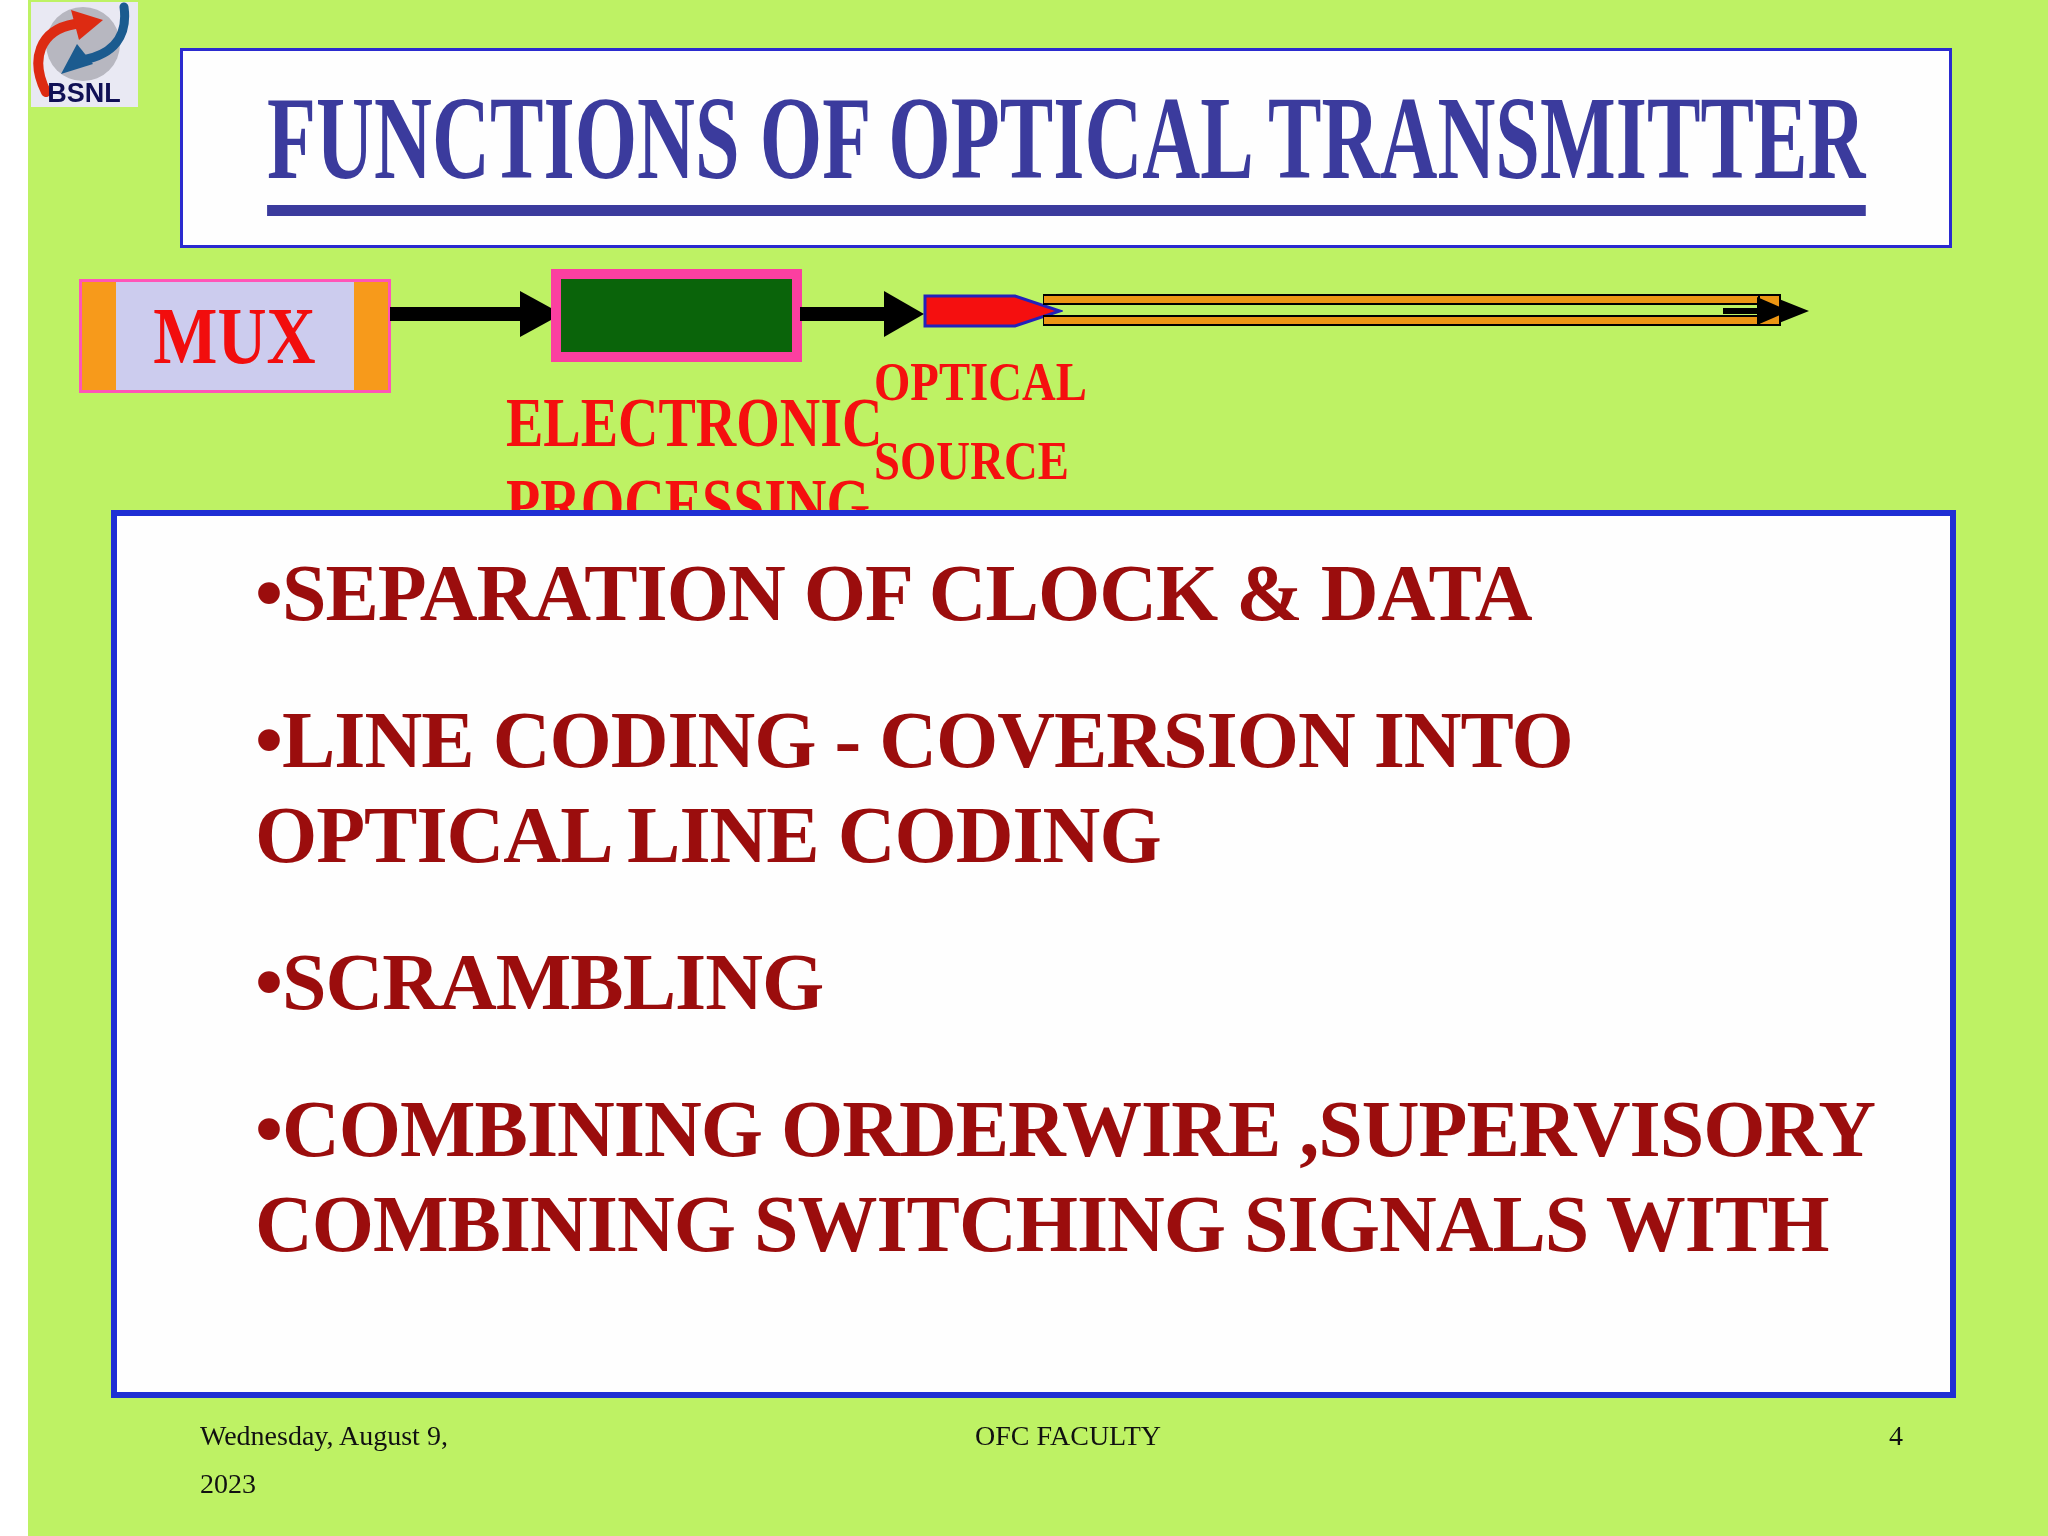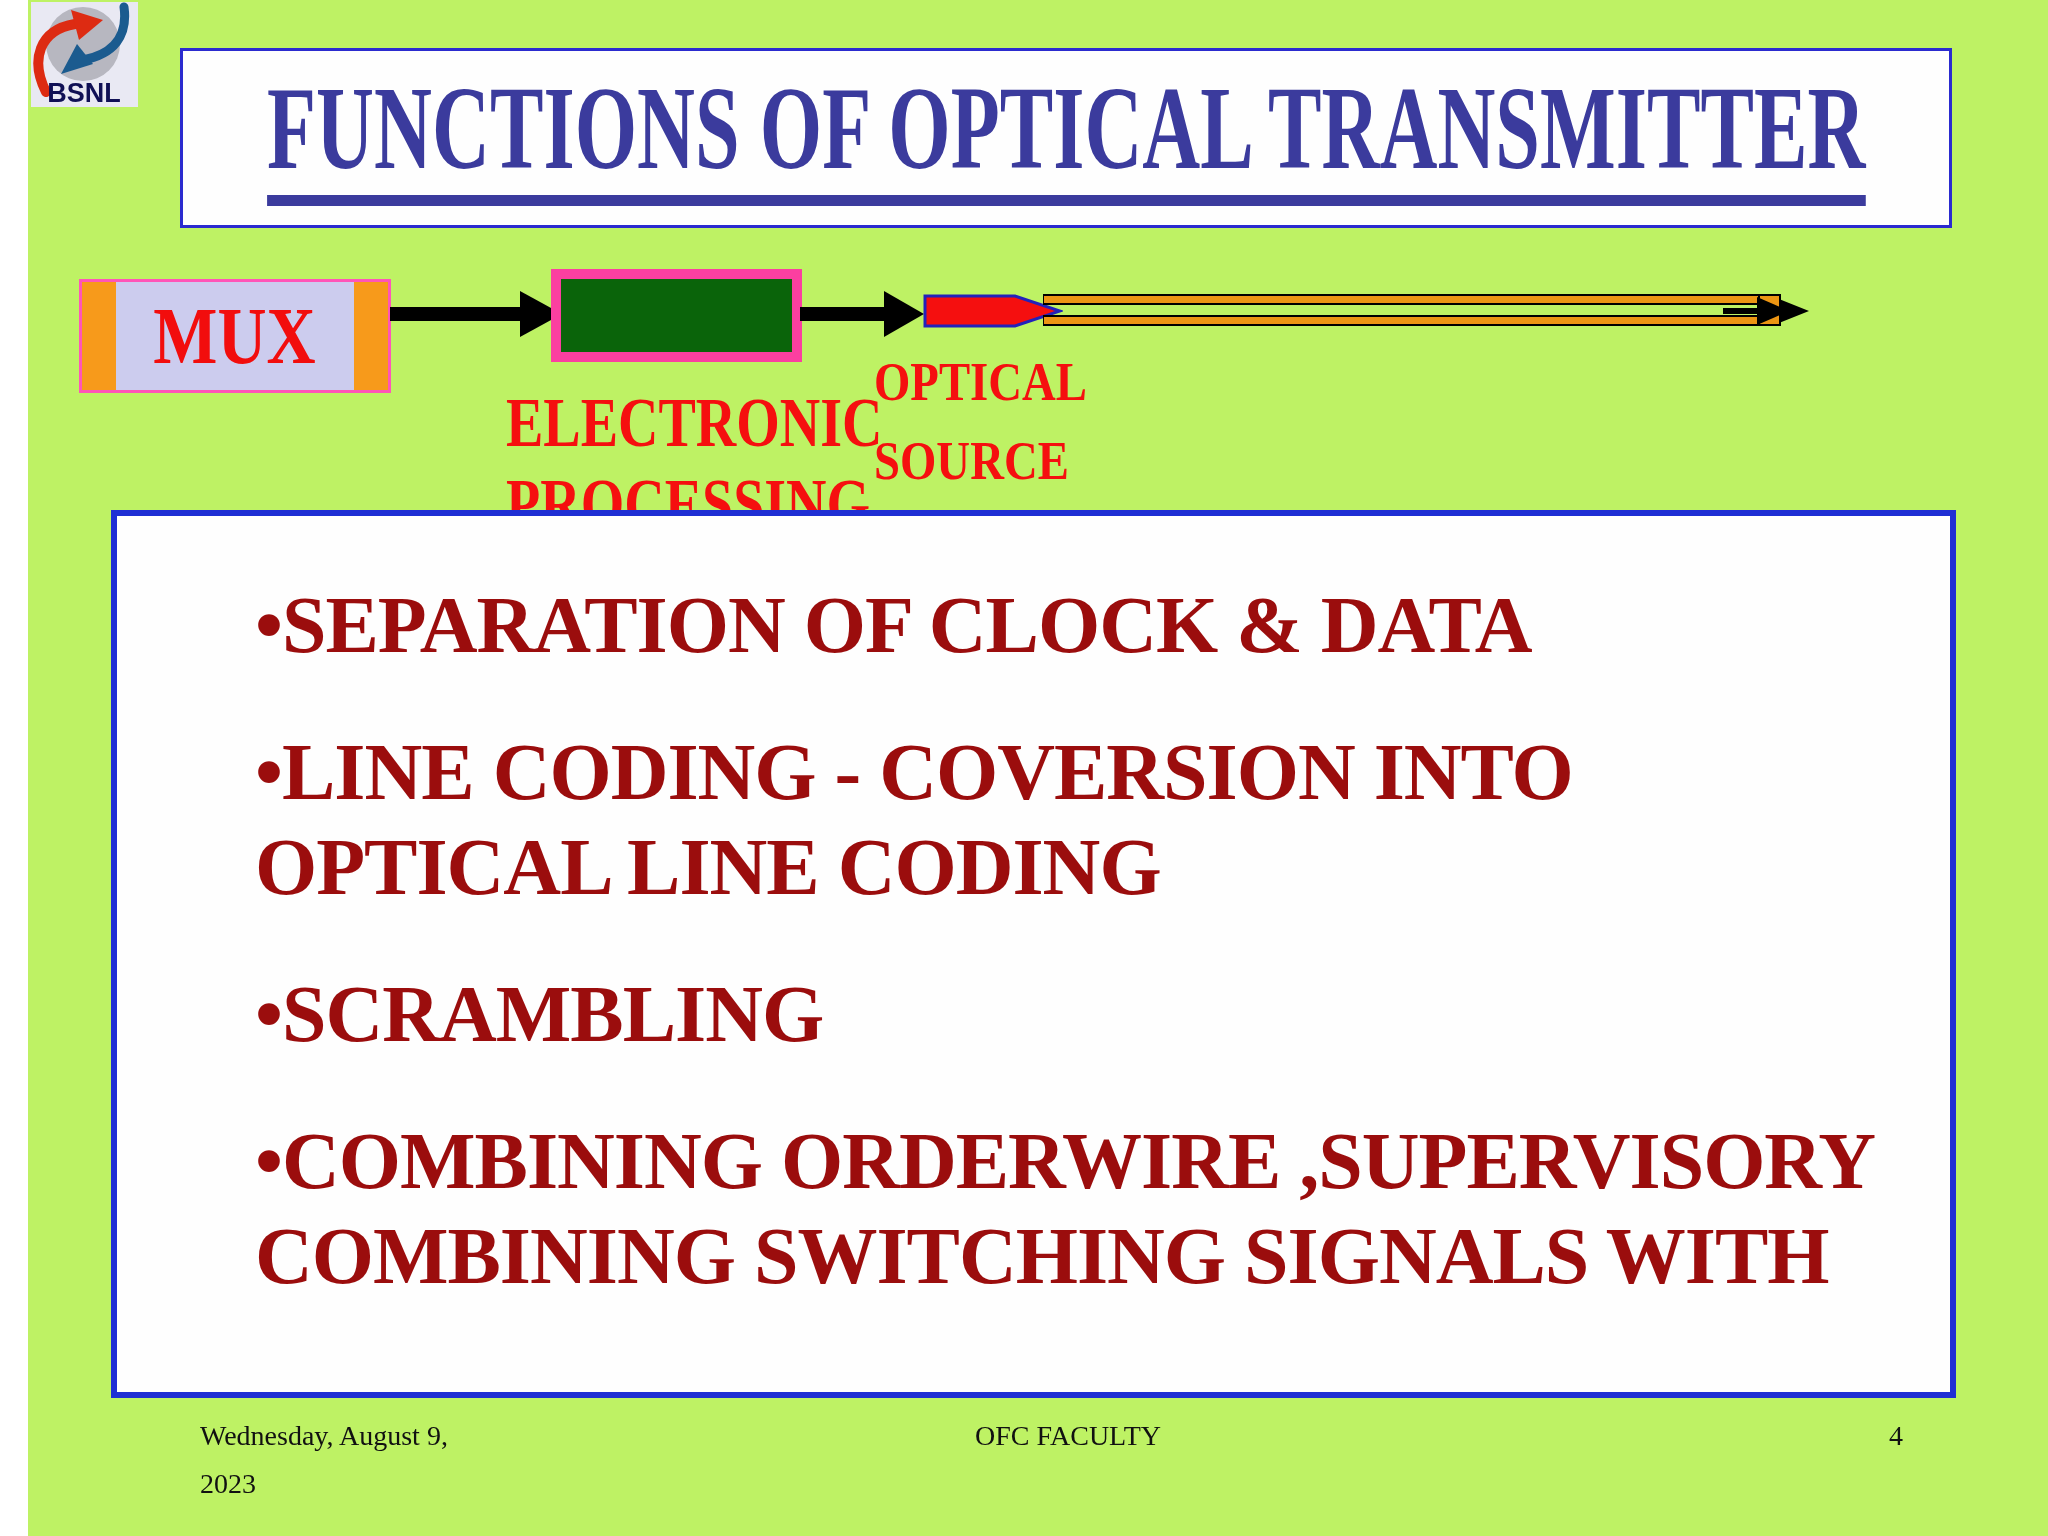--- a/index.html
+++ b/index.html
@@ -4,21 +4,21 @@
 <style>
   html,body{margin:0;padding:0;background:#ffffff;}
   #slide{
     position:relative;width:2048px;height:1536px;overflow:hidden;
     background:#bef264;font-family:"Liberation Serif",serif;margin-left:28px;
   }
   
   #logo{position:absolute;left:3px;top:2px;width:107px;height:105px;}
   
   #title-box{
-    position:absolute;left:152px;top:48px;width:1772px;height:180px;
+    position:absolute;left:152px;top:48px;width:1772px;height:200px;
     border:3px solid #2b2bcf;background:#fefefe;box-sizing:border-box;
     display:flex;align-items:center;justify-content:center;
   }
   #page-title{
     font-weight:bold;font-size:118px;line-height:118px;color:#3b3b9d;
     white-space:nowrap;transform:scaleX(0.68);transform-origin:center center;
     border-bottom:11px solid #3b3b9d;padding-bottom:7px;
   }
   
   #mux-box{
@@ -47,21 +47,21 @@
   }
   #os-label{
     position:absolute;left:846px;top:342px;color:#f50f0f;font-weight:bold;
     font-size:55px;line-height:79px;transform:scaleX(0.85);transform-origin:left top;
     white-space:nowrap;
   }
   
   #content-box{
     position:absolute;left:83px;top:510px;width:1845px;height:888px;
     border:6px solid #1f2fd4;background:#fefefe;box-sizing:border-box;
-    padding:62px 10px 0 138px;overflow:hidden;
+    padding:30px 10px 0 138px;overflow:hidden;
   }
   .bullet{margin:0 0 52px 0;}
   .bline{
     font-weight:bold;font-size:80px;line-height:95px;color:#9b0d0d;
     white-space:nowrap;letter-spacing:-1px;
   }
   
   .footer-text{
     position:absolute;top:1412px;color:#111111;
     font-size:28px;line-height:48px;font-family:"Liberation Serif",serif;

